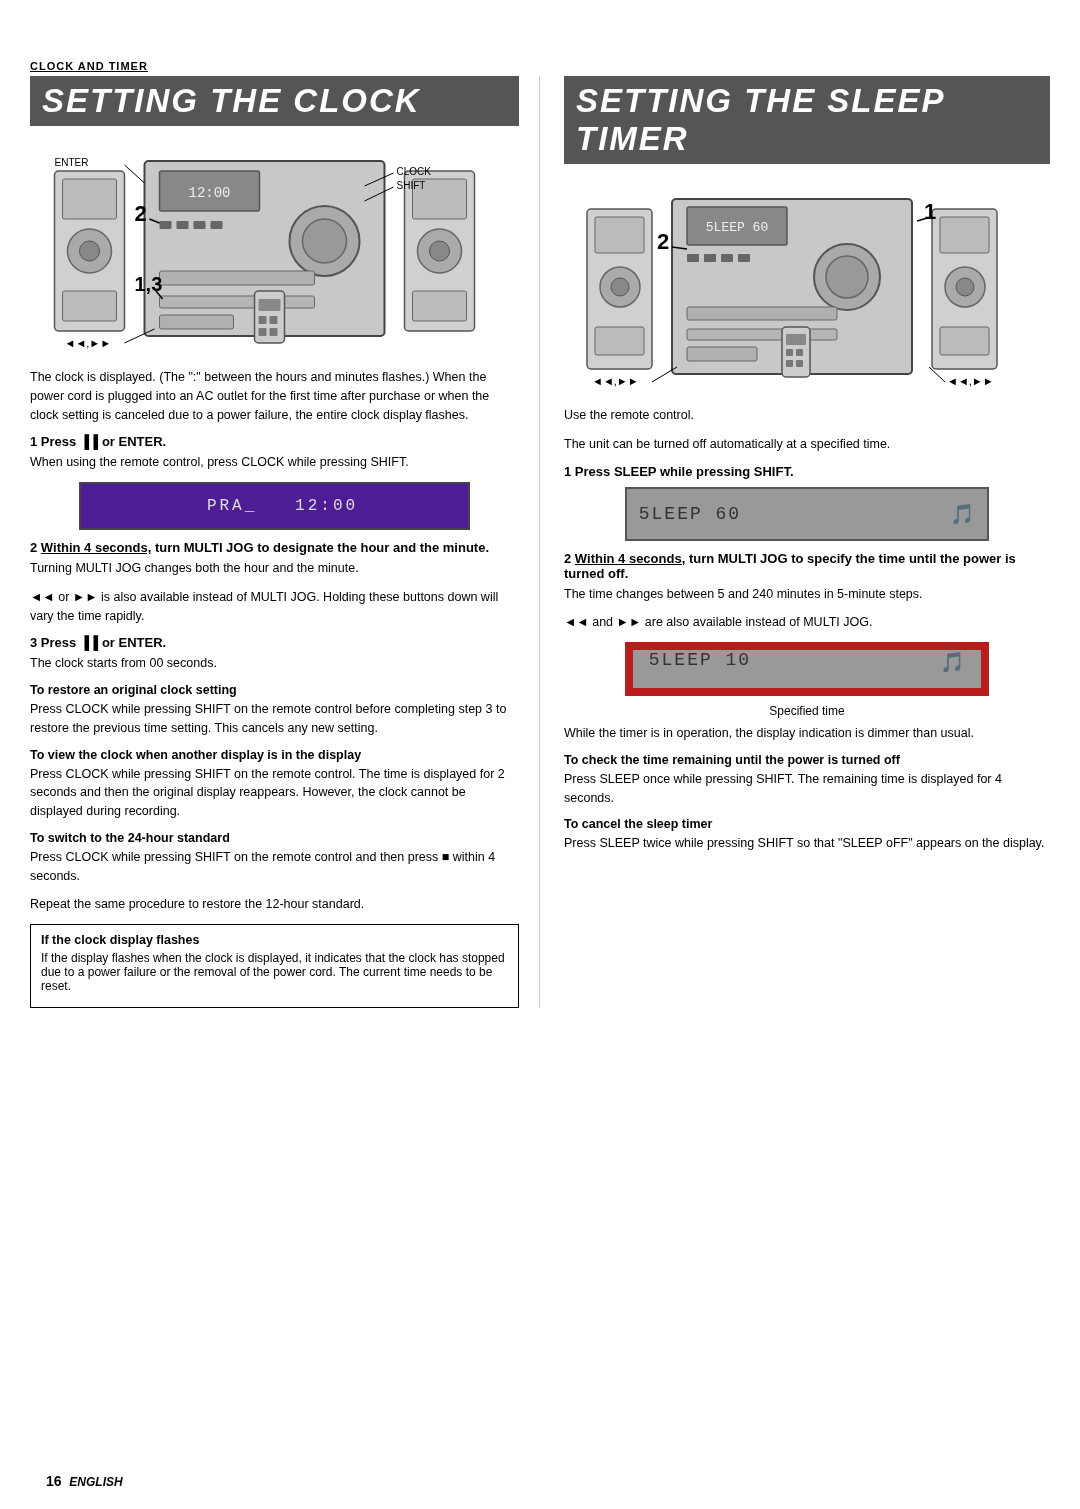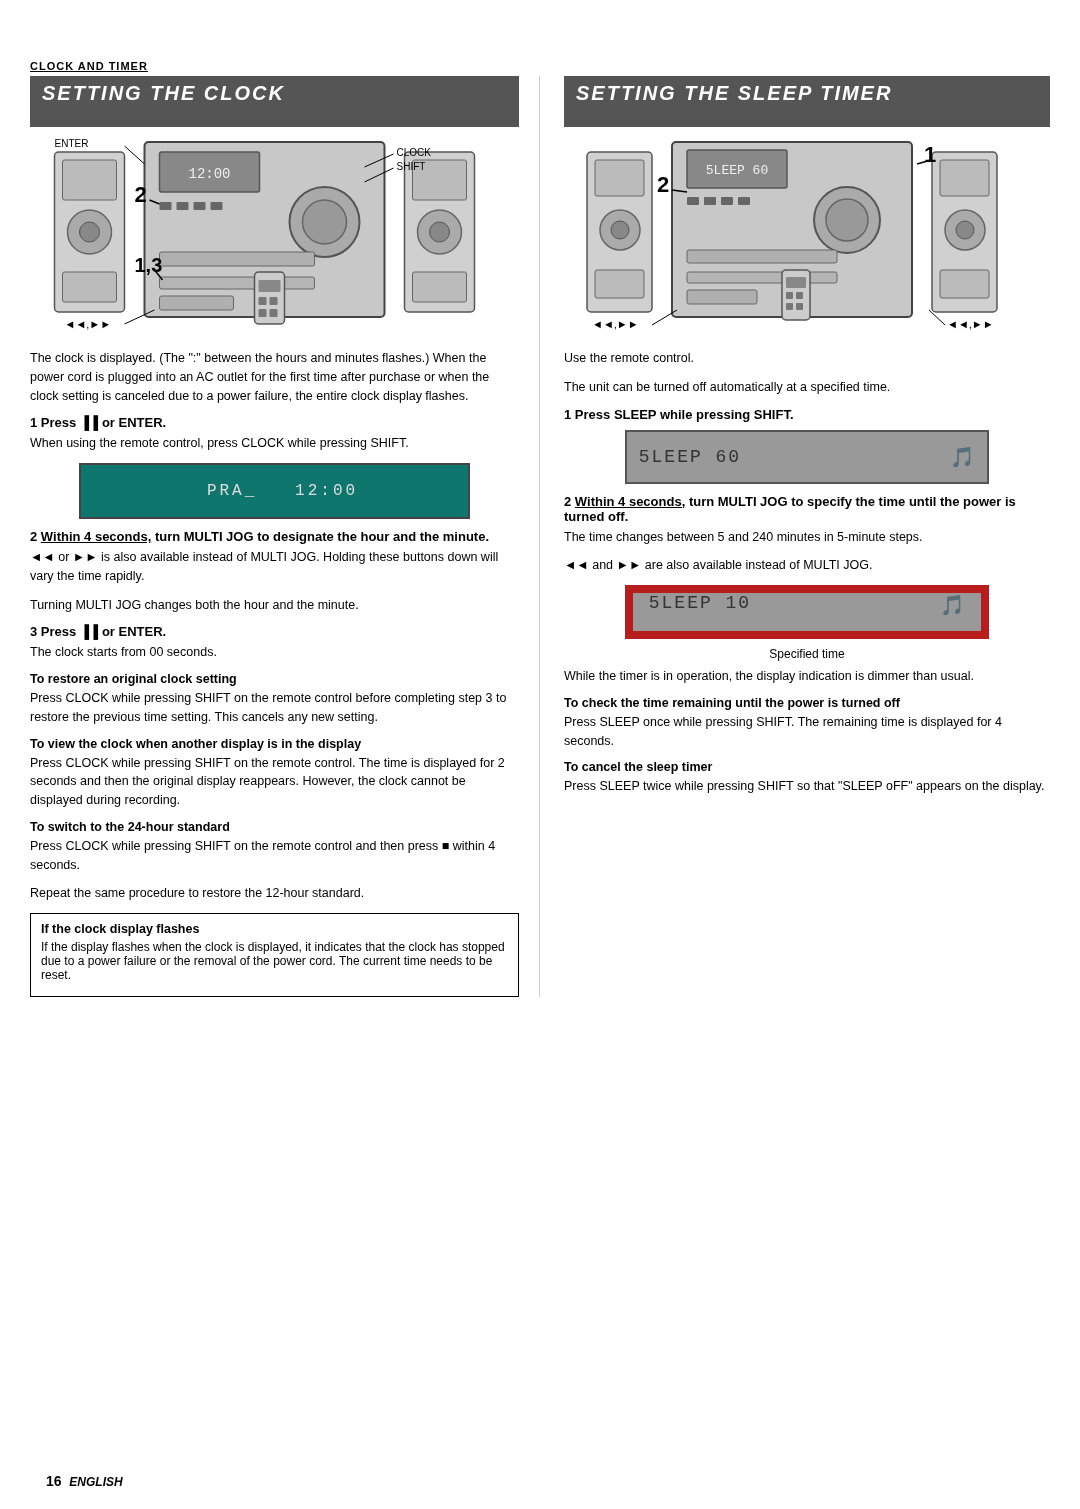--- a/index.html
+++ b/index.html
@@ -46,25 +46,25 @@
     .col-right {
       width: 50%;
       padding-left: 24px;
     }
 
     
     .section-title {
       display: inline-block;
       background: #555;
       color: #fff;
-      font-size: 20px;
+      font-size: 33px;
       font-weight: bold;
       letter-spacing: 2px;
-      padding: 6px 16px 22px 12px;
-      margin-bottom: 0;
+      padding: 6px 16px 6px 12px;
+      margin-bottom: 20px;
       font-style: italic;
       text-transform: uppercase;
       width: 100%;
       text-align: left;
     }
 
     
     .diagram-area {
       width: 100%;
       height: 210px;
@@ -97,22 +97,22 @@
 
     .underline-bold {
       text-decoration: underline;
       font-weight: bold;
     }
 
     
     .display-box {
       width: 80%;
       margin: 8px auto;
-      height: 56px;
-      background: #0f766e;
+      height: 48px;
+      background: #4c1d95;
       border: 2px solid #444;
       display: flex;
       align-items: center;
       justify-content: center;
       color: #fff;
       font-size: 22px;
       font-family: 'Courier New', monospace;
       letter-spacing: 4px;
       padding-left: 16px;
     }
@@ -267,22 +267,22 @@
 
       
       <div class="display-box">
         <span style="font-size:16px; letter-spacing:3px; color:#ddd;">PRA_ &nbsp; 12:00</span>
       </div>
 
       
       <div class="step-header">
         <em>2</em>&nbsp;<span class="underline-bold">Within 4 seconds,</span><span> turn MULTI JOG to designate the hour and the minute.</span>
       </div>
+      <p class="body-text">Turning MULTI JOG changes both the hour and the minute.</p>
       <p class="body-text">◄◄ or ►► is also available instead of MULTI JOG. Holding these buttons down will vary the time rapidly.</p>
-      <p class="body-text">Turning MULTI JOG changes both the hour and the minute.</p>
 
       
       <div class="step-header">
         <em>3</em>&nbsp;<span>Press ▐▐ or ENTER.</span>
       </div>
       <p class="body-text">The clock starts from 00 seconds.</p>
 
       
       <div class="sub-section-header">To restore an original clock setting</div>
       <p class="body-text">Press CLOCK while pressing SHIFT on the remote control before completing step 3 to restore the previous time setting. This cancels any new setting.</p>

